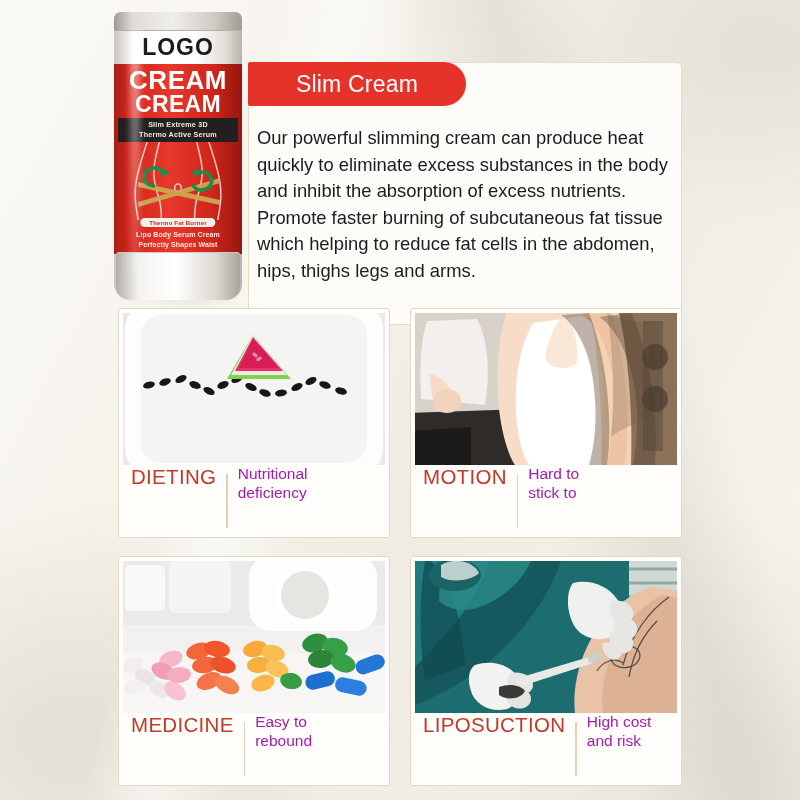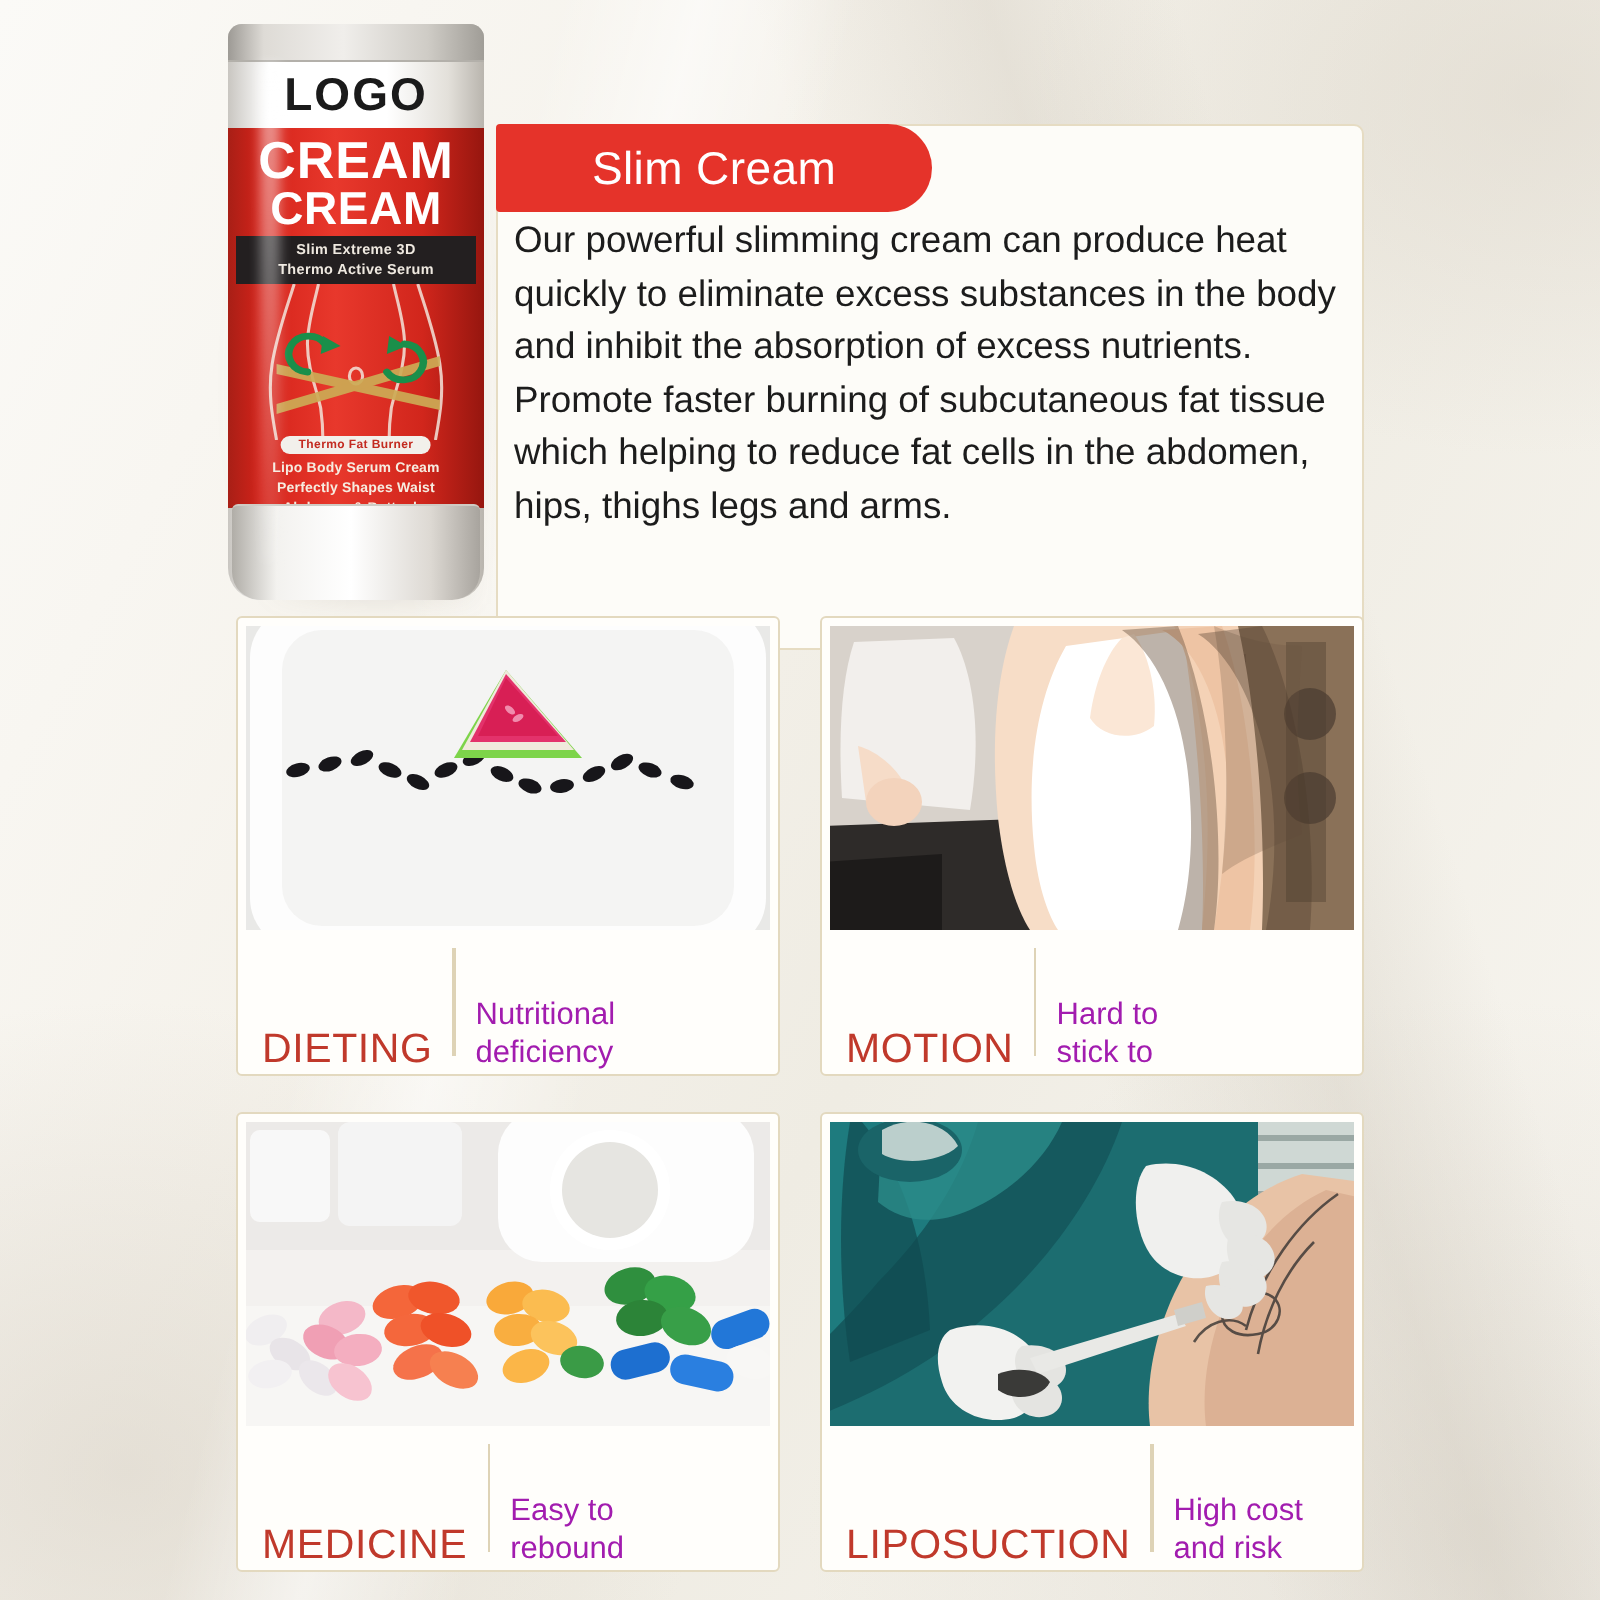--- a/index.html
+++ b/index.html
@@ -91,38 +91,38 @@
     position:absolute; left:248px; top:62px; width:434px; height:263px;
     background:#fdfcf8; border:1.5px solid #e6dcc3; border-radius:5px;
   }
   .banner {
     position:absolute; left:-1px; top:-1px; height:44px; width:218px;
     background:#e5332a; border-radius:2px 22px 22px 2px;
     display:flex; align-items:center; justify-content:center;
   }
   .banner-text { color:#fff; font-size:23px; letter-spacing:.2px; }
   .header-body {
-    position:absolute; left:0; right:0; top:40px; padding:4px 10px 0 8px;
+    position:absolute; left:0; right:0; top:58px; padding:4px 10px 0 8px;
     font-size:18.4px; line-height:1.44; color:#1c1c1c;
   }
 
   
   .grid {
     position:absolute; left:118px; top:308px; width:564px; height:478px;
     display:grid; grid-template-columns:1fr 1fr; grid-template-rows:1fr 1fr;
     gap:18px 20px;
   }
   .card {
     background:#fffefb; border:1.5px solid #e3d9bf; border-radius:3px;
     padding:4px 4px 0; display:flex; flex-direction:column; overflow:hidden;
   }
   .card-photo { height:152px; width:100%; overflow:hidden; position:relative; }
   .card-photo svg { width:100%; height:100%; display:block; }
   .card-caption {
-    flex:1; display:flex; align-items:flex-end; gap:10px; padding:0 4px 0 8px;
+    flex:1; display:flex; align-items:flex-start; gap:10px; padding:0 4px 0 8px;
   }
   .cap-title {
     color:#c0392b; font-size:20.5px; letter-spacing:.3px; white-space:nowrap;
   }
   .cap-div { width:1.5px; align-self:stretch; margin:9px 0; background:#ded3b6; }
   .cap-sub { color:#a21caf; font-size:15.5px; line-height:1.22; }
 </style>
 </head>
 <body>
 

